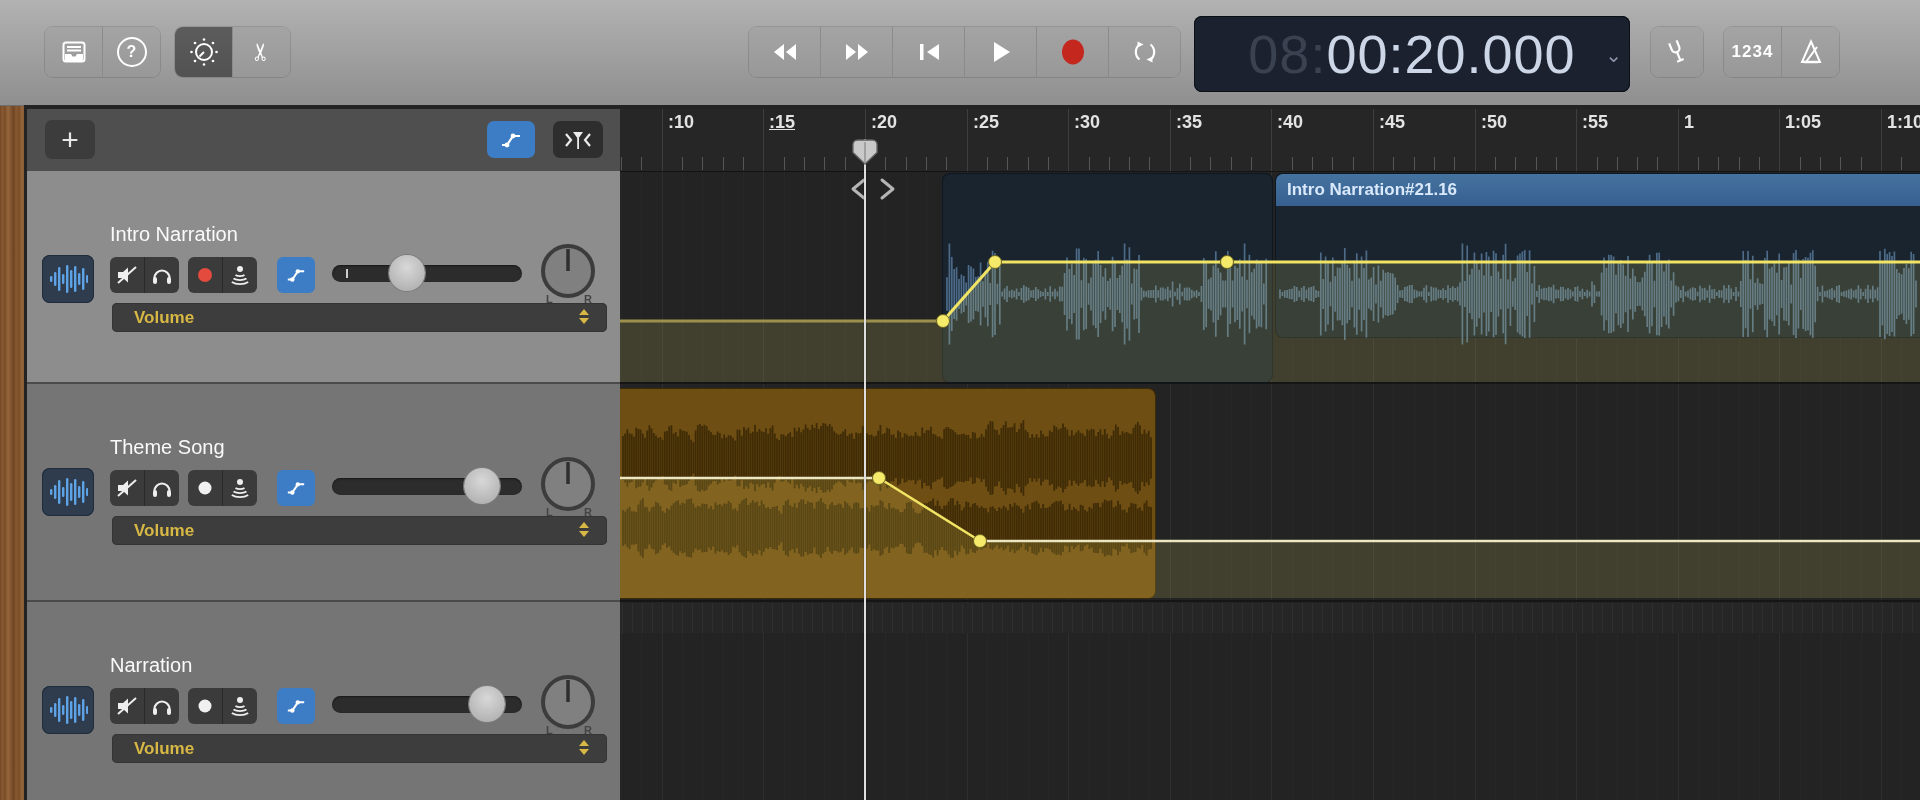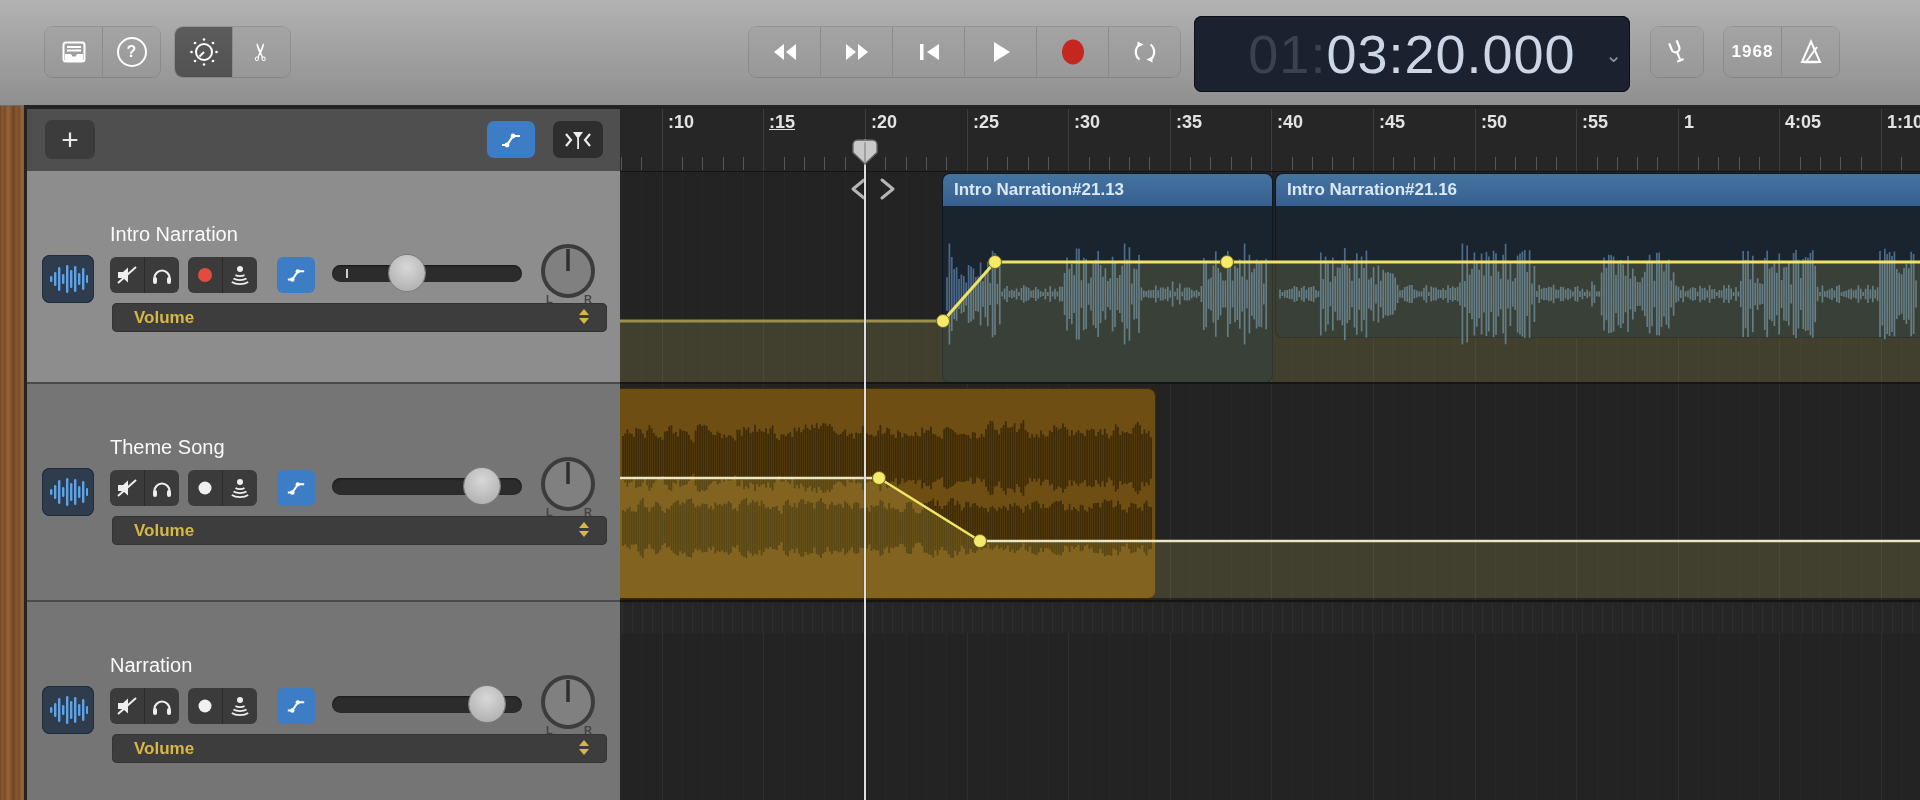--- a/index.html
+++ b/index.html
@@ -170,39 +170,39 @@
         <svg width="28" height="28" viewBox="0 0 28 28" fill="none" stroke="#fff" stroke-width="2.2">
           <path d="M8.5 21.5A9.5 9.5 0 0 1 8.5 6.5"></path>
             <path d="M19.5 6.5A9.5 9.5 0 0 1 19.5 21.5"></path>
           <polygon points="6.5,3.5 12.5,6.5 6.5,9.5" fill="#fff" stroke="none"></polygon>
           <polygon points="21.5,18.5 15.5,21.5 21.5,24.5" fill="#fff" stroke="none"></polygon>
         </svg>
       </div>
     </div>
 
     <div id="lcd">
-      <span class="t dim">01</span>
+      <span class="t dim">08</span>
         <span class="t dim">:</span>
-        <span class="t lit">03:20.000</span>
+        <span class="t lit">00:20.000</span>
       <div id="lcd-chev">⌄</div>
     </div>
 
     <div class="tb-group" style="left:1651px">
       <div class="tb-btn" style="width:52px">
         <svg width="26" height="28" viewBox="0 0 26 28" fill="none" stroke="#fff" stroke-width="2.2" style="transform:rotate(-22deg)">
           <path d="M9 3v7a4 4 0 0 0 8 0V3"></path>
             <path d="M13 14v9"></path>
             <path d="M9.5 23h7"></path>
         </svg>
       </div>
     </div>
 
     <div class="tb-group" style="left:1724px">
       <div class="tb-btn">
-        <span id="countin-label">1968</span>
+        <span id="countin-label">1234</span>
       </div>
       <div class="tb-btn">
         <svg width="26" height="26" viewBox="0 0 26 26">
             <path d="M13 2.5L22 23H4z" fill="none" stroke="#fff" stroke-width="2"></path>
             <path d="M8 23L19 8" stroke="#fff" stroke-width="2"></path>
             <path d="M6 23h14" stroke="#fff" stroke-width="2.5"></path>
           </svg>
       </div>
     </div>
   </div>
@@ -716,28 +716,25 @@
         <div class="rl" style="left: 149px; text-decoration: underline;">:15</div>
         <div class="rl" style="left: 251px;">:20</div>
         <div class="rl" style="left: 353px;">:25</div>
         <div class="rl" style="left: 454px;">:30</div>
         <div class="rl" style="left: 556px;">:35</div>
         <div class="rl" style="left: 657px;">:40</div>
         <div class="rl" style="left: 759px;">:45</div>
         <div class="rl" style="left: 861px;">:50</div>
         <div class="rl" style="left: 962px;">:55</div>
         <div class="rl" style="left: 1064px;">1</div>
-        <div class="rl" style="left: 1165px;">4:05</div>
+        <div class="rl" style="left: 1165px;">1:05</div>
         <div class="rl" style="left: 1267px;">1:10</div>
       </div>
     <div id="regions">
         <div class="region reg-blue" style="left: 323px; top: 65px; width: 329px; height: 208px;">
-          <div class="rhead">
-      <span class="rtitle">Intro Narration#21.13</span>
-          </div>
           <svg class="rwave" style="top:32px" width="329" height="176">
        <path d="M4.0 71.3V104.7M6.4 37.4V138.6M8.8 51.1V124.9M11.2 62.9V113.1M13.6 61.2V114.8M16.0 73.1V102.9M18.4 68.6V107.4M20.8 70.1V105.9M23.2 76.5V99.5M25.6 59.1V116.9M28.0 60.6V115.4M30.4 62.5V113.5M32.8 70.9V105.1M35.2 70.3V105.7M37.6 56.4V119.6M40.0 75.2V100.8M42.4 64.8V111.2M44.8 55.8V120.2M47.2 76.9V99.1M49.6 44.8V131.2M52.0 47.1V128.9M54.4 77.8V98.2M56.8 57.4V118.6M59.2 85.6V90.4M61.6 82.5V93.5M64.0 80.1V95.9M66.4 84.7V91.3M68.8 83.7V92.3M71.2 84.8V91.2M73.6 82.6V93.4M76.0 85.9V90.1M78.4 82.1V93.9M80.8 79.2V96.8M83.2 80.8V95.2M85.6 81.8V94.2M88.0 84.4V91.6M90.4 83.9V92.1M92.8 80.9V95.1M95.2 83.2V92.8M97.6 85.0V91.0M100.0 86.1V89.9M102.4 82.4V93.6M104.8 85.9V90.1M107.2 80.2V95.8M109.6 85.4V90.6M112.0 82.8V93.2M114.4 85.4V90.6M116.8 80.5V95.5M119.2 80.8V95.2M121.6 66.9V109.1M124.0 51.4V124.6M126.4 63.1V112.9M128.8 57.7V118.3M131.2 69.1V106.9M133.6 42.4V133.6M136.0 42.5V133.5M138.4 74.2V101.8M140.8 51.7V124.3M143.2 53.0V123.0M145.6 77.2V98.8M148.0 71.6V104.4M150.4 56.8V119.2M152.8 53.8V122.2M155.2 45.0V131.0M157.6 58.9V117.1M160.0 70.8V105.2M162.4 62.2V113.8M164.8 75.1V100.9M167.2 72.2V103.8M169.6 50.7V125.3M172.0 55.1V120.9M174.4 72.0V104.0M176.8 68.9V107.1M179.2 59.7V116.3M181.6 37.4V138.6M184.0 53.5V122.5M186.4 41.2V134.8M188.8 77.5V98.5M191.2 62.6V113.4M193.6 63.2V112.8M196.0 48.9V127.1M198.4 81.6V94.4M200.8 84.6V91.4M203.2 85.2V90.8M205.6 84.1V91.9M208.0 84.3V91.7M210.4 84.0V92.0M212.8 79.4V96.6M215.2 84.3V91.7M217.6 81.4V94.6M220.0 81.6V94.4M222.4 82.8V93.2M224.8 80.8V95.2M227.2 84.2V91.8M229.6 75.4V100.6M232.0 85.8V90.2M234.4 82.2V93.8M236.8 77.5V98.5M239.2 85.7V90.3M241.6 81.8V94.2M244.0 81.6V94.4M246.4 81.5V94.5M248.8 83.8V92.2M251.2 85.3V90.7M253.6 83.9V92.1M256.0 86.1V89.9M258.4 80.0V96.0M260.8 52.1V123.9M263.2 54.8V121.2M265.6 73.2V102.8M268.0 71.4V104.6M270.4 59.6V116.4M272.8 45.3V130.7M275.2 62.0V114.0M277.6 66.5V109.5M280.0 74.4V101.6M282.4 74.6V101.4M284.8 45.1V130.9M287.2 57.9V118.1M289.6 74.5V101.5M292.0 59.7V116.3M294.4 62.1V113.9M296.8 53.3V122.7M299.2 70.4V105.6M301.6 37.4V138.6M304.0 73.8V102.2M306.4 48.7V127.3M308.8 66.2V109.8M311.2 62.4V113.6M313.6 53.4V122.6M316.0 55.6V120.4M318.4 54.7V121.3M320.8 77.5V98.5M323.2 52.7V123.3" stroke="#4d6b88" stroke-width="1.7" fill="none"></path>
           </svg>
         </div>
         <div class="region reg-blue clipR" style="left: 656px; top: 65px; width: 644px; height: 163px;">
           <div class="rhead">
       <span class="rtitle">Intro Narration#21.16</span>
           </div>
           <svg class="rwave" style="top:32px" width="644" height="176">
        <path d="M4.0 83.5V92.5M6.4 86.1V89.9M8.8 84.3V91.7M11.2 84.0V92.0M13.6 83.0V93.0M16.0 82.7V93.3M18.4 80.1V95.9M20.8 80.9V95.1M23.2 84.8V91.2M25.6 81.7V94.3M28.0 79.9V96.1M30.4 83.7V92.3M32.8 81.4V94.6M35.2 81.1V94.9M37.6 80.1V95.9M40.0 84.0V92.0M42.4 85.1V90.9M44.8 46.5V129.5M47.2 73.1V102.9M49.6 50.5V125.5M52.0 57.4V118.6M54.4 75.8V100.2M56.8 51.4V124.6M59.2 70.2V105.8M61.6 61.4V114.6M64.0 61.7V114.3M66.4 56.8V119.2M68.8 42.1V133.9M71.2 58.8V117.2M73.6 62.1V113.9M76.0 74.8V101.2M78.4 54.6V121.4M80.8 47.3V128.7M83.2 72.3V103.7M85.6 50.5V125.5M88.0 62.1V113.9M90.4 44.5V131.5M92.8 73.4V102.6M95.2 71.4V104.6M97.6 61.0V115.0M100.0 78.5V97.5M102.4 59.6V116.4M104.8 74.8V101.2M107.2 63.7V112.3M109.6 66.8V109.2M112.0 65.9V110.1M114.4 67.1V108.9M116.8 67.6V108.4M119.2 71.6V104.4M121.6 79.0V97.0M124.0 84.5V91.5M126.4 84.1V91.9M128.8 80.9V95.1M131.2 80.3V95.7M133.6 79.1V96.9M136.0 79.1V96.9M138.4 83.4V92.6M140.8 84.6V91.4M143.2 85.4V90.6M145.6 85.2V90.8M148.0 81.8V94.2M150.4 79.2V96.8M152.8 85.9V90.1M155.2 80.6V95.4M157.6 81.6V94.4M160.0 81.4V94.6M162.4 83.6V92.4M164.8 83.9V92.1M167.2 82.2V93.8M169.6 84.0V92.0M172.0 79.3V96.7M174.4 82.1V93.9M176.8 80.2V95.8M179.2 82.1V93.9M181.6 80.8V95.2M184.0 76.4V99.6M186.4 37.4V138.6M188.8 75.0V101.0M191.2 39.4V136.6M193.6 68.7V107.3M196.0 62.8V113.2M198.4 46.5V129.5M200.8 55.2V120.8M203.2 63.8V112.2M205.6 47.6V128.4M208.0 69.4V106.6M210.4 45.9V130.1M212.8 50.5V125.5M215.2 69.9V106.1M217.6 44.7V131.3M220.0 47.3V128.7M222.4 65.5V110.5M224.8 72.7V103.3M227.2 48.8V127.2M229.6 37.7V138.3M232.0 73.5V102.5M234.4 55.9V120.1M236.8 75.3V100.7M239.2 72.0V104.0M241.6 49.6V126.4M244.0 47.4V128.6M246.4 45.5V130.5M248.8 44.1V131.9M251.2 66.1V109.9M253.6 44.3V131.7M256.0 77.4V98.6M258.4 59.9V116.1M260.8 84.9V91.1M263.2 79.1V96.9M265.6 82.8V93.2M268.0 81.7V94.3M270.4 82.0V94.0M272.8 80.8V95.2M275.2 81.2V94.8M277.6 78.8V97.2M280.0 83.5V92.5M282.4 83.7V92.3M284.8 80.7V95.3M287.2 81.0V95.0M289.6 83.6V92.4M292.0 82.1V93.9M294.4 83.5V92.5M296.8 85.6V90.4M299.2 81.1V94.9M301.6 80.3V95.7M304.0 85.0V91.0M306.4 82.8V93.2M308.8 86.0V90.0M311.2 83.7V92.3M313.6 85.6V90.4M316.0 75.4V100.6M318.4 79.1V96.9M320.8 85.4V90.6M323.2 85.2V90.8M325.6 66.6V109.4M328.0 51.5V124.5M330.4 61.8V114.2M332.8 48.7V127.3M335.2 48.9V127.1M337.6 50.4V125.6M340.0 68.8V107.2M342.4 56.8V119.2M344.8 54.0V122.0M347.2 58.4V117.6M349.6 69.8V106.2M352.0 49.9V126.1M354.4 72.5V103.5M356.8 62.6V113.4M359.2 70.2V105.8M361.6 76.1V99.9M364.0 76.2V99.8M366.4 71.4V104.6M368.8 65.7V110.3M371.2 54.9V121.1M373.6 48.7V127.3M376.0 55.7V120.3M378.4 74.7V101.3M380.8 46.7V129.3M383.2 46.4V129.6M385.6 55.0V121.0M388.0 65.4V110.6M390.4 57.3V118.7M392.8 53.6V122.4M395.2 74.6V101.4M397.6 66.3V109.7M400.0 79.6V96.4M402.4 80.8V95.2M404.8 83.9V92.1M407.2 79.7V96.3M409.6 85.5V90.5M412.0 84.5V91.5M414.4 82.6V93.4M416.8 81.2V94.8M419.2 82.0V94.0M421.6 85.8V90.2M424.0 79.7V96.3M426.4 82.2V93.8M428.8 81.7V94.3M431.2 84.3V91.7M433.6 79.2V96.8M436.0 83.5V92.5M438.4 83.0V93.0M440.8 86.0V90.0M443.2 84.1V91.9M445.6 84.3V91.7M448.0 79.3V96.7M450.4 82.3V93.7M452.8 79.0V97.0M455.2 82.6V93.4M457.6 85.9V90.1M460.0 81.0V95.0M462.4 85.5V90.5M464.8 75.0V101.0M467.2 45.0V131.0M469.6 53.8V122.2M472.0 44.9V131.1M474.4 73.2V102.8M476.8 49.7V126.3M479.2 76.7V99.3M481.6 72.2V103.8M484.0 77.2V98.8M486.4 77.9V98.1M488.8 52.0V124.0M491.2 44.7V131.3M493.6 62.5V113.5M496.0 60.7V115.3M498.4 55.9V120.1M500.8 66.8V109.2M503.2 47.6V128.4M505.6 74.1V101.9M508.0 61.6V114.4M510.4 61.1V114.9M512.8 56.4V119.6M515.2 78.5V97.5M517.6 46.9V129.1M520.0 43.9V132.1M522.4 53.6V122.4M524.8 72.0V104.0M527.2 52.9V123.1M529.6 51.1V124.9M532.0 51.8V124.2M534.4 46.8V129.2M536.8 44.2V131.8M539.2 59.7V116.3M541.6 80.7V95.3M544.0 86.0V90.0M546.4 79.6V96.4M548.8 85.3V90.7M551.2 84.6V91.4M553.6 83.2V92.8M556.0 82.1V93.9M558.4 84.3V91.7M560.8 79.9V96.1M563.2 79.0V97.0M565.6 85.9V90.1M568.0 85.2V90.8M570.4 84.5V91.5M572.8 83.5V92.5M575.2 82.5V93.5M577.6 84.5V91.5M580.0 83.5V92.5M582.4 79.3V96.7M584.8 82.7V93.3M587.2 86.1V89.9M589.6 82.8V93.2M592.0 78.9V97.1M594.4 83.5V92.5M596.8 79.7V96.3M599.2 83.8V92.2M601.6 81.3V94.7M604.0 45.1V130.9M606.4 56.4V119.6M608.8 42.7V133.3M611.2 48.1V127.9M613.6 46.1V129.9M616.0 50.1V125.9M618.4 45.5V130.5M620.8 63.0V113.0M623.2 66.8V109.2M625.6 68.2V107.8M628.0 61.9V114.1M630.4 57.9V118.1M632.8 62.2V113.8M635.2 45.8V130.2M637.6 47.9V128.1M640.0 74.6V101.4" stroke="#4d6b88" stroke-width="1.7" fill="none"></path>

